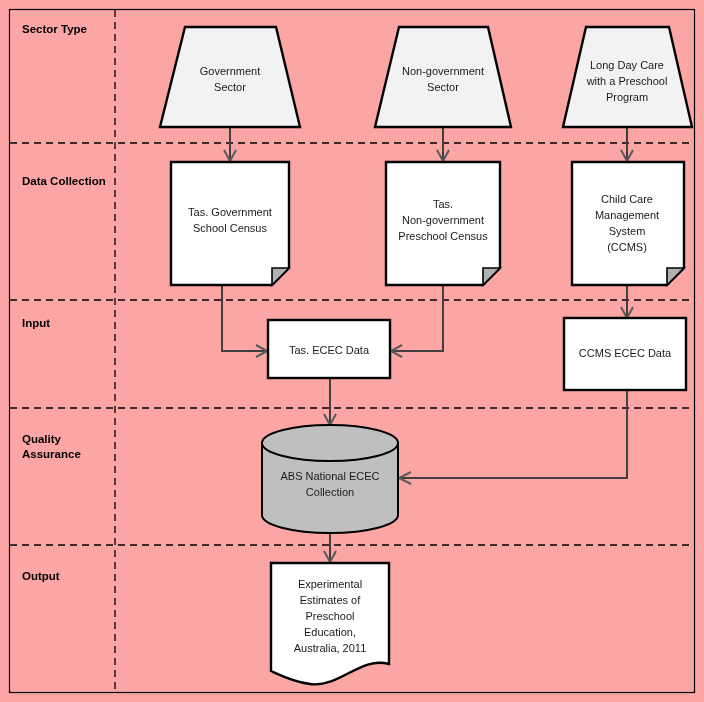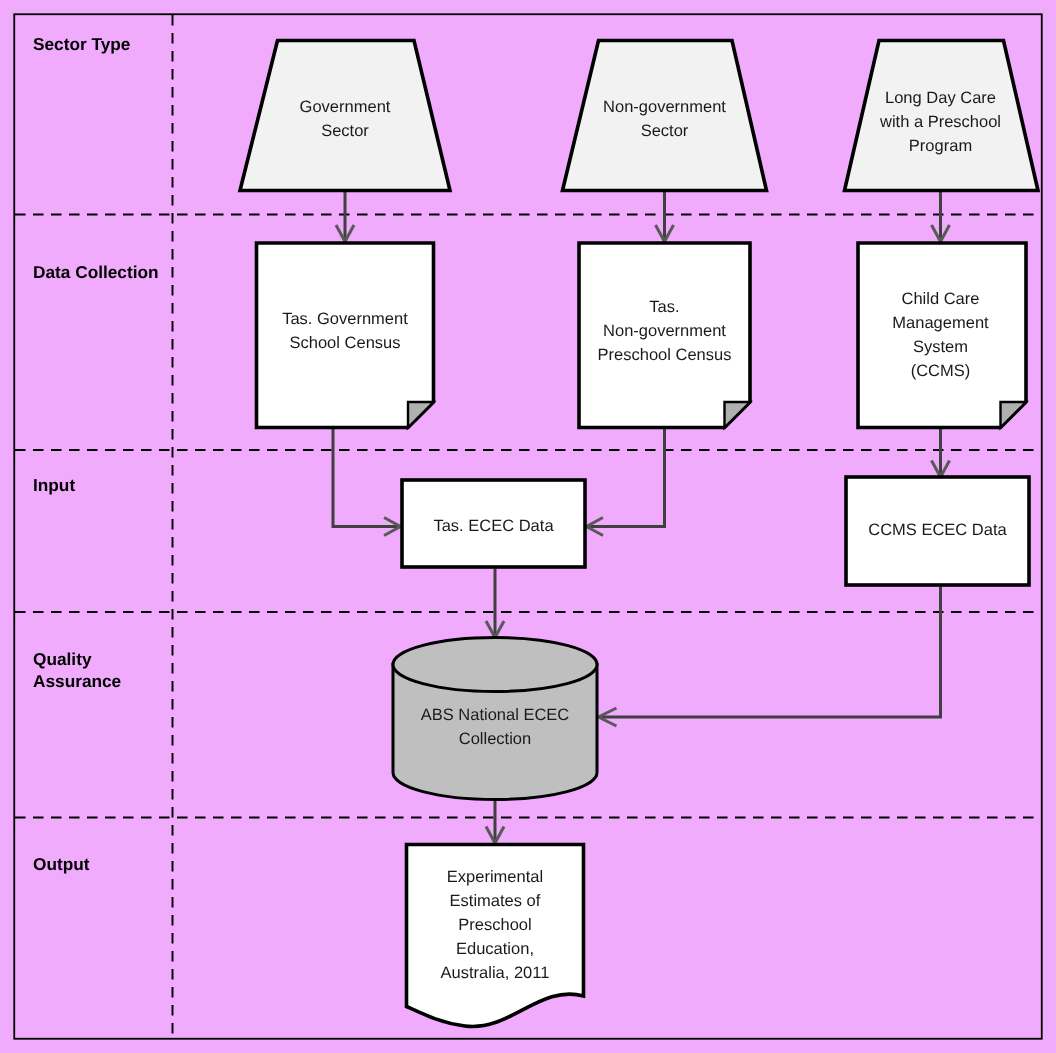--- a/index.html
+++ b/index.html
@@ -6,21 +6,21 @@
     margin: 0;
     padding: 0;
     background: #ffffff;
     font-family: "Liberation Sans", sans-serif;
   }
   #page {
     position: relative;
     width: 704px;
     height: 702px;
     overflow: hidden;
-    background: #f0abfc;
+    background: #fca5a5;
     text-decoration: underline;
   }
   #diagram-svg {
     position: absolute;
     left: 0;
     top: 0;
     width: 704px;
     height: 702px;
   }
   .node-label {

